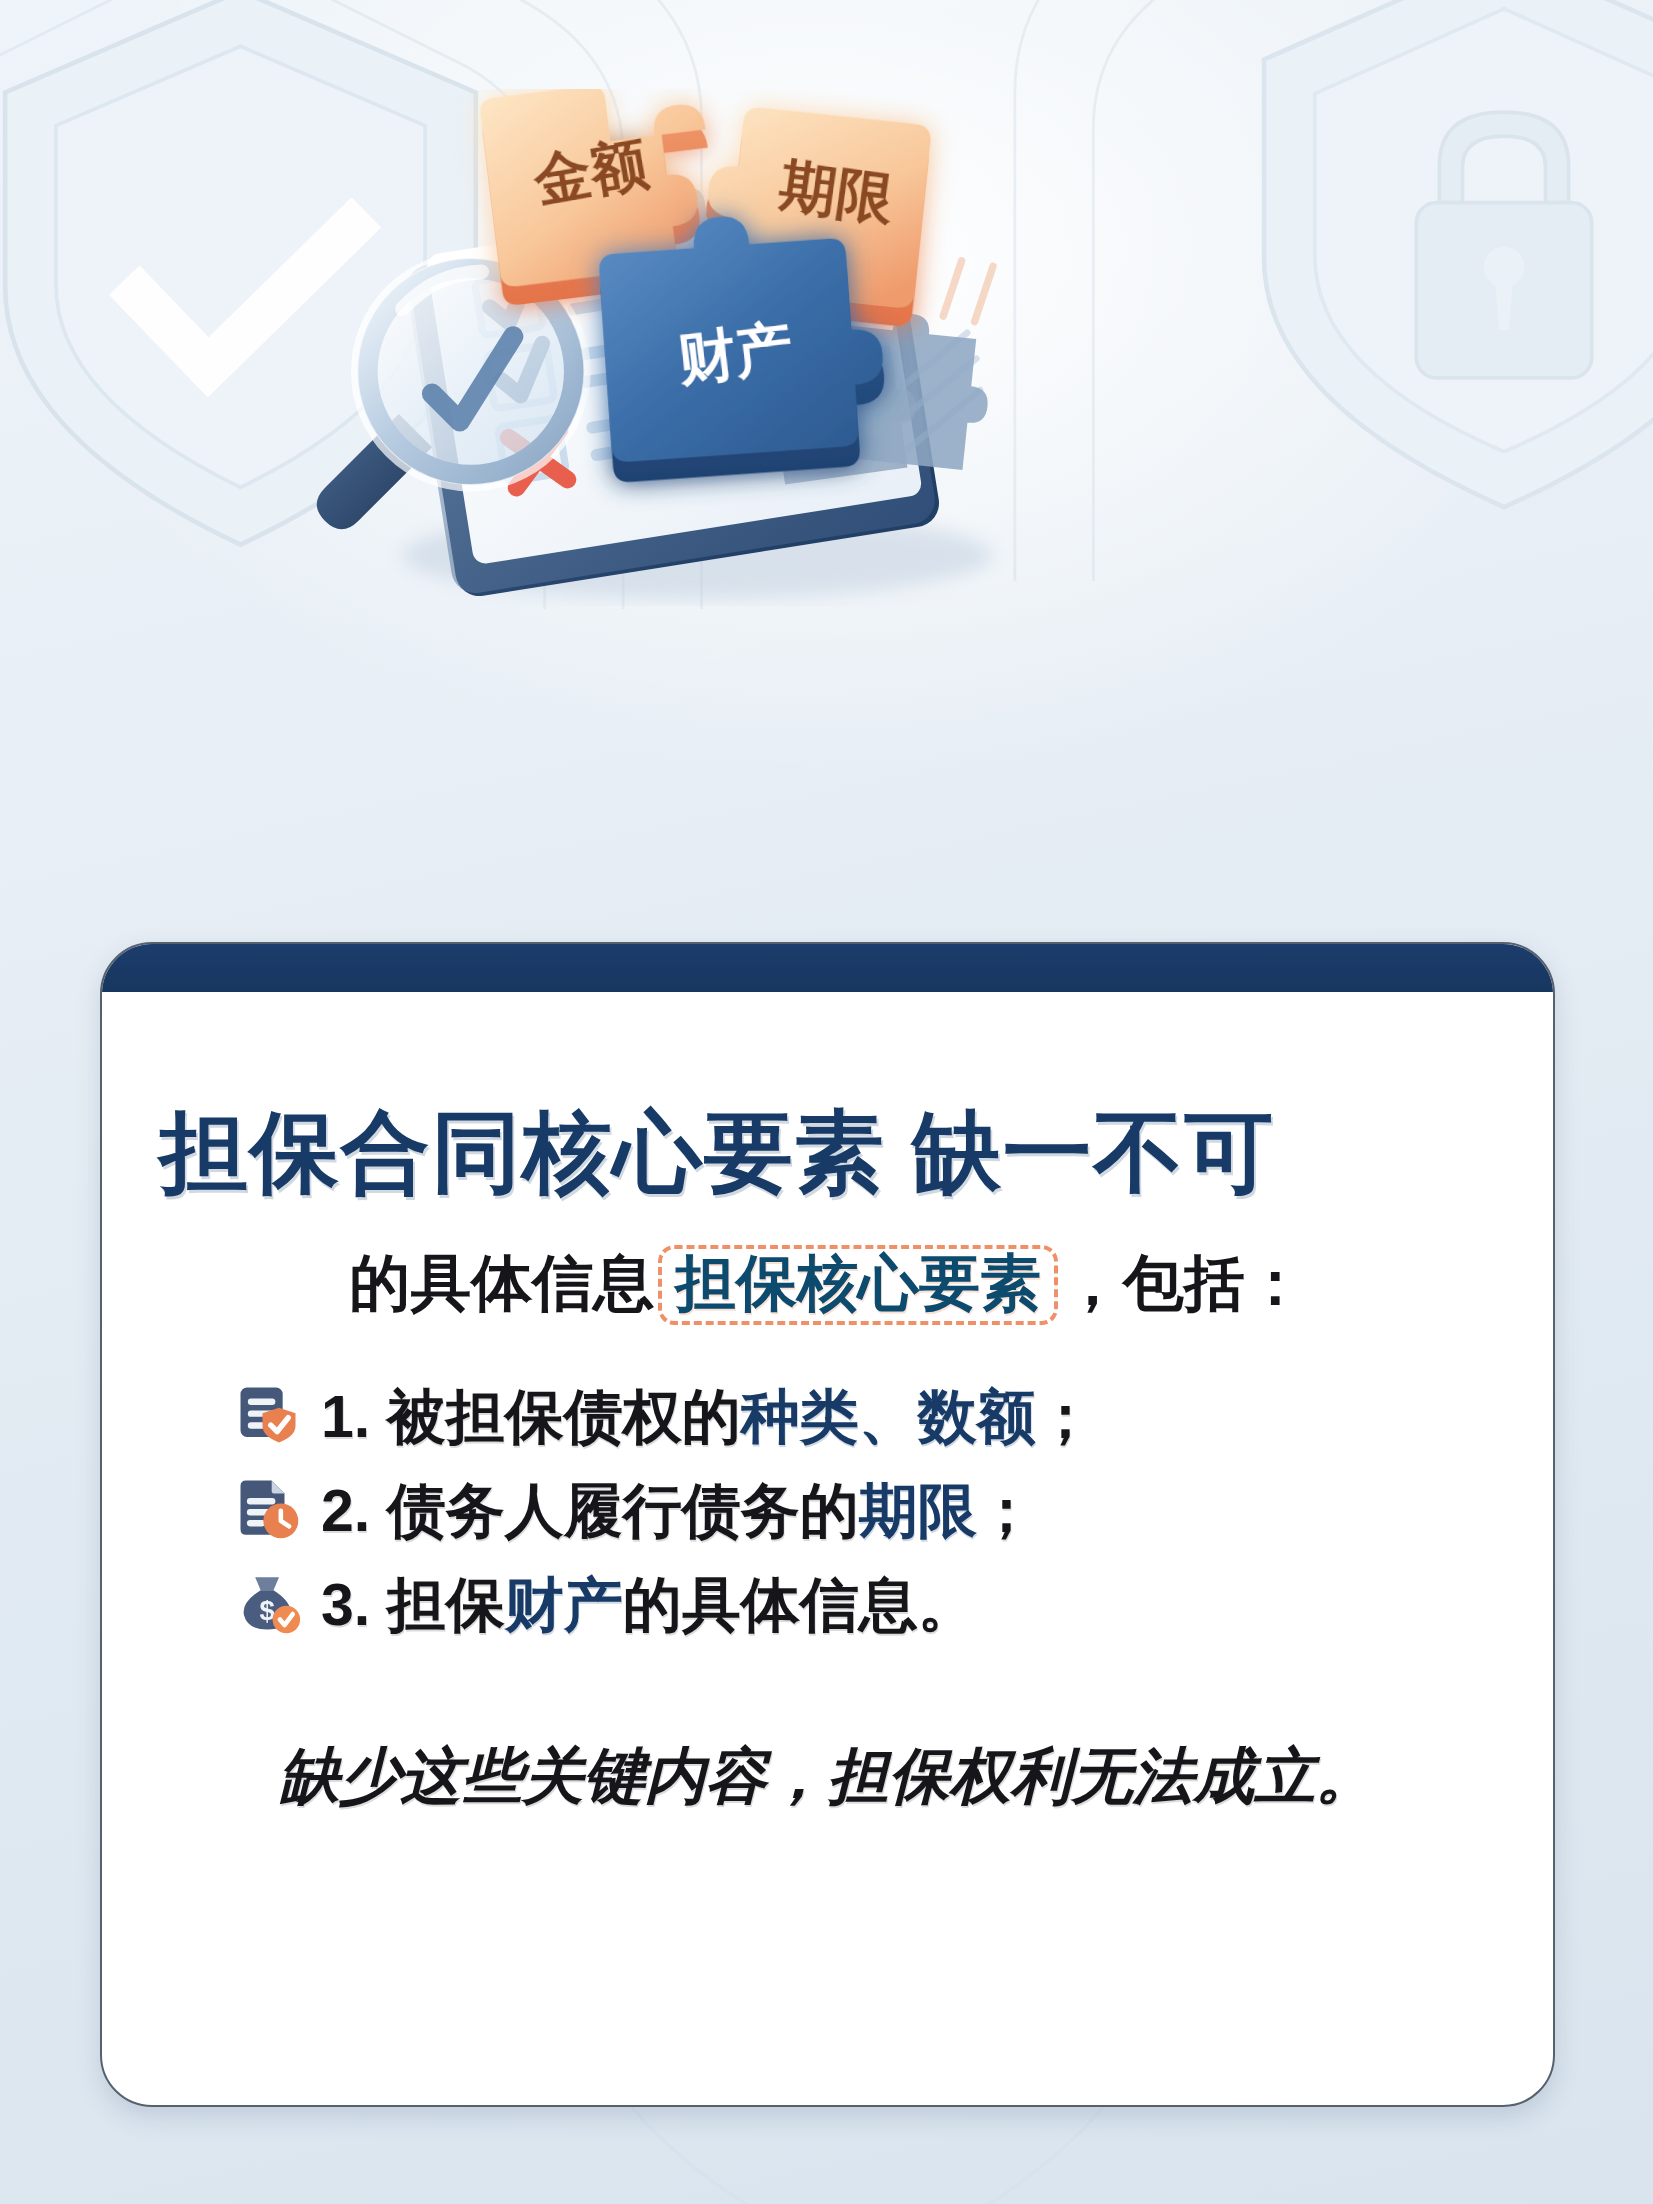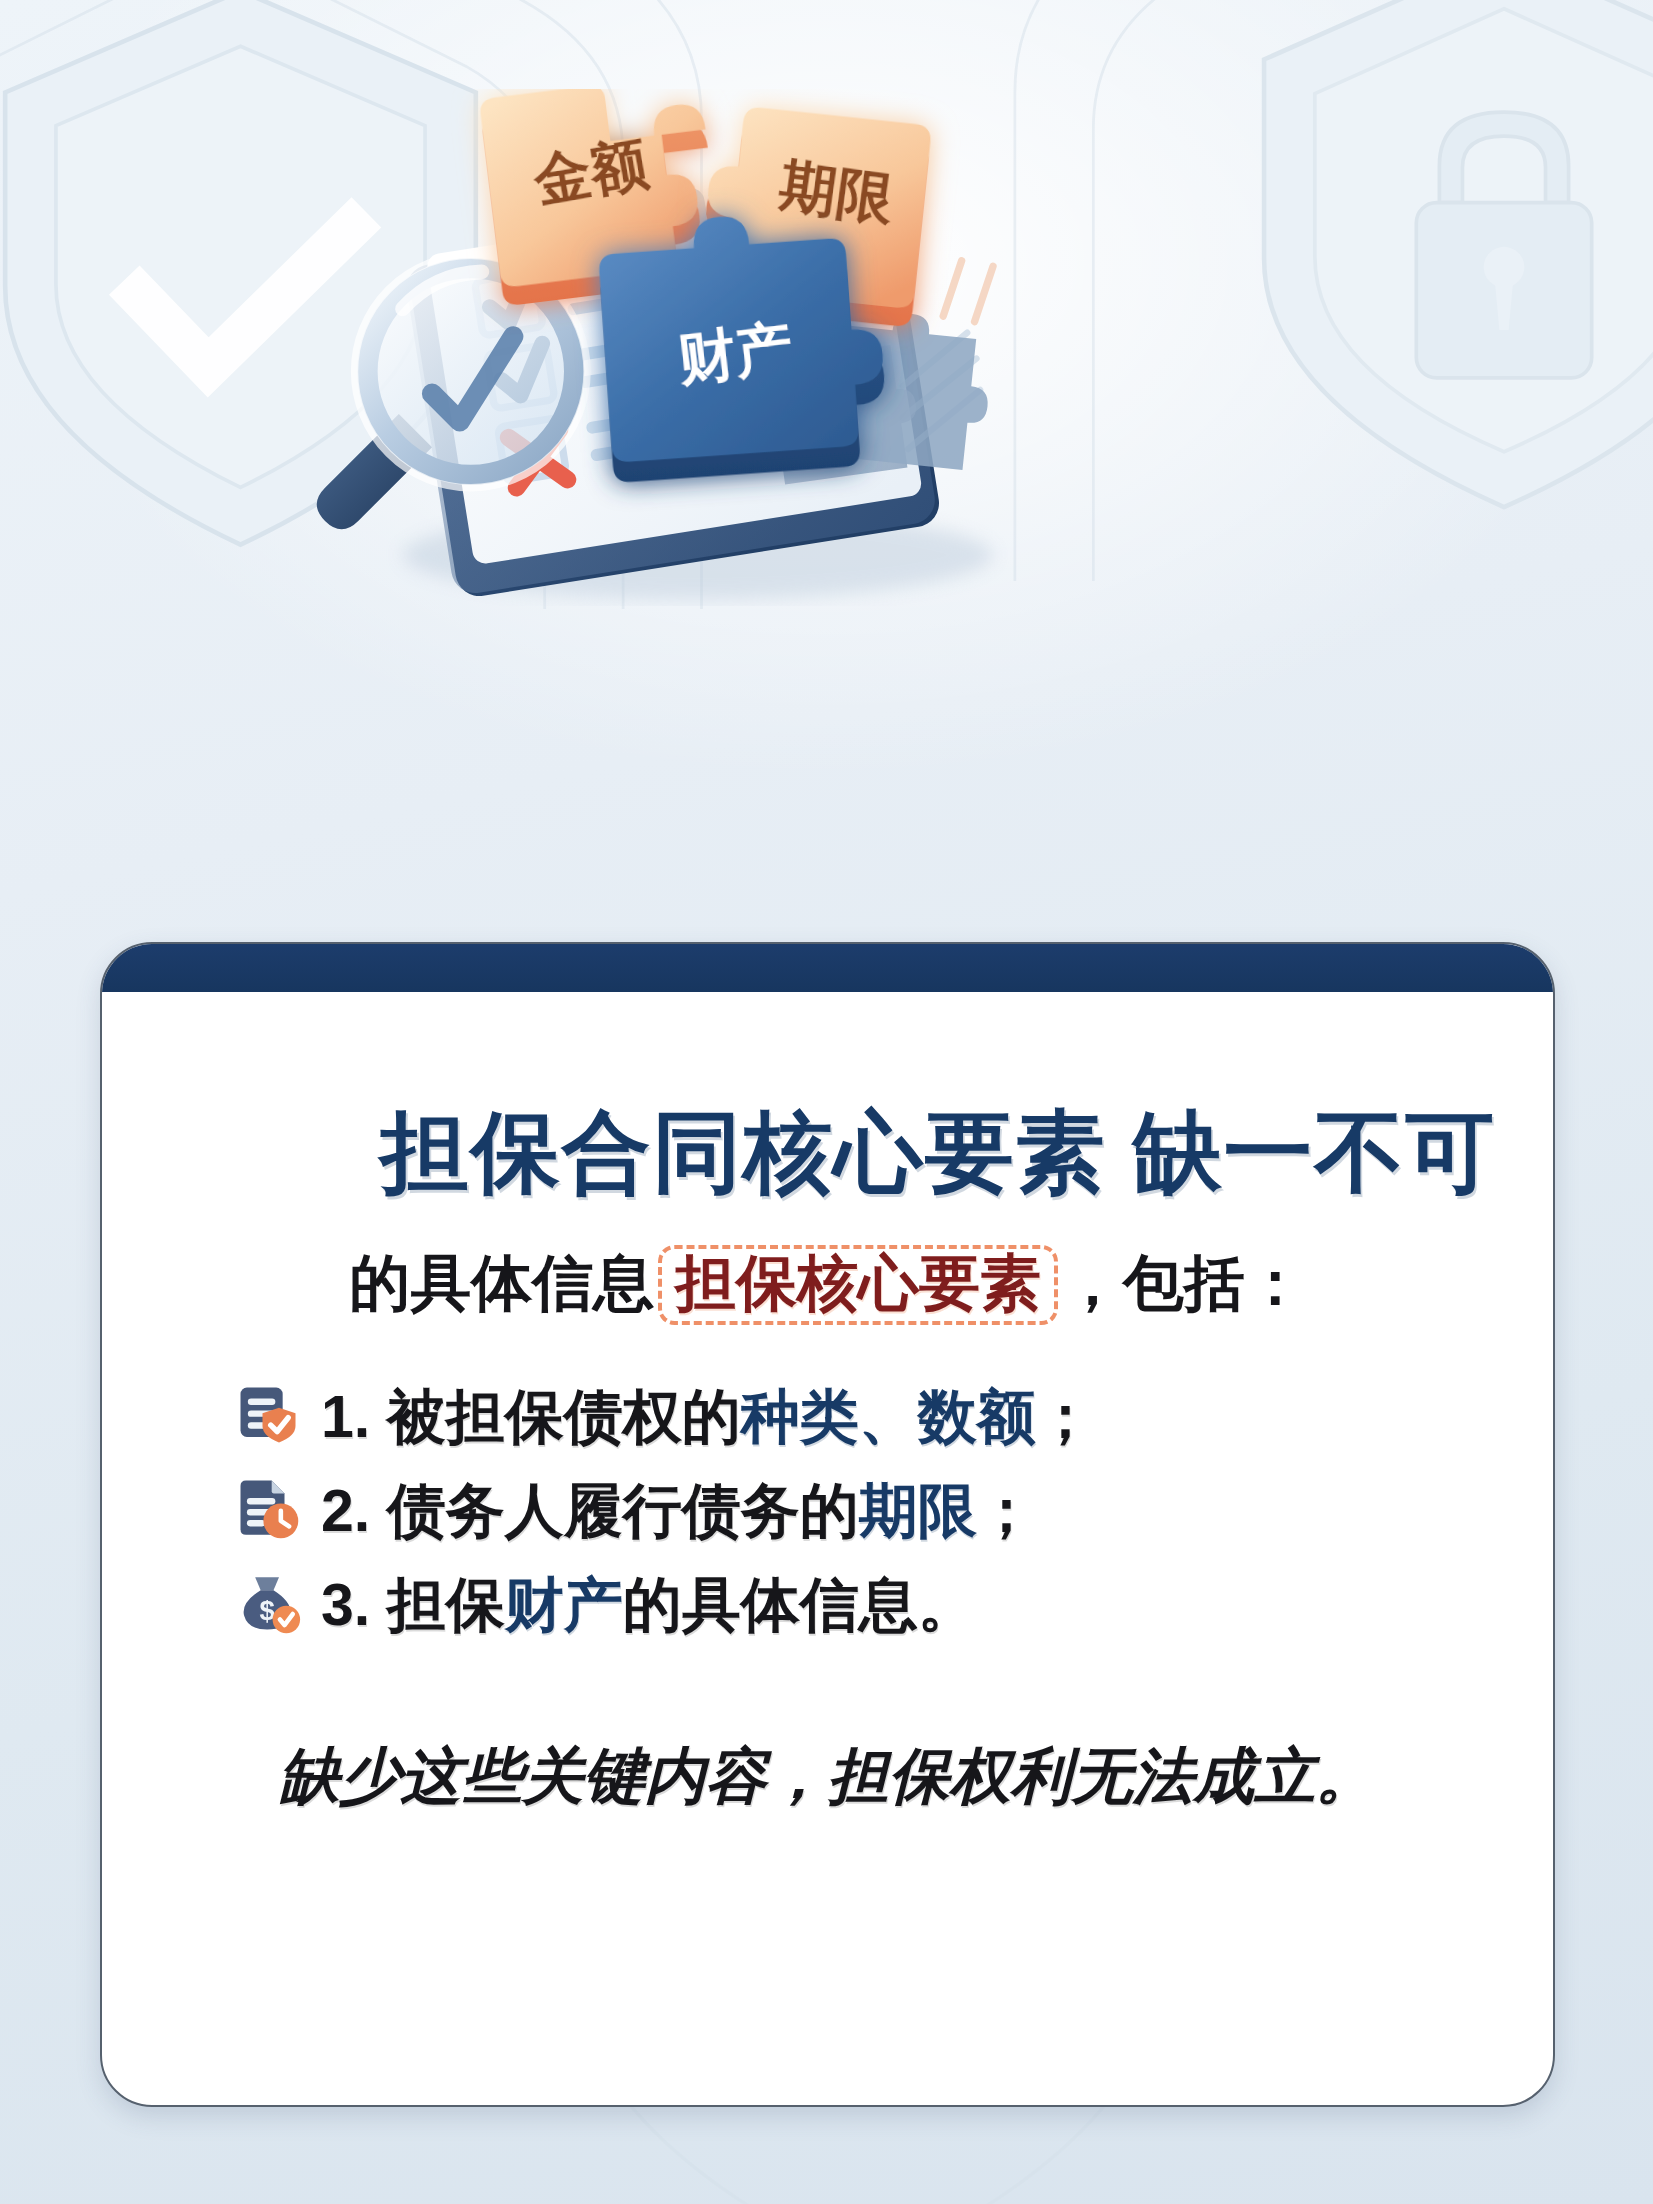--- a/index.html
+++ b/index.html
@@ -76,21 +76,21 @@
   #card-body {
     position: absolute;
     left: 0; right: 0;
     top: 48px;
     bottom: 0;
     padding: 0 57px;
   }
 
   
   .headline {
-    text-align: right;
+    text-align: left;
     font-size: 89px;
     font-weight: 700;
     letter-spacing: 1.8px;
     color: #173a66;
     line-height: 1.16;
     margin-top: 109px;
     text-shadow: 1.8px 2.8px 0 rgba(23,58,102,.20);
   }
 
   
@@ -98,21 +98,21 @@
     margin-top: 41px;
     text-align: center;
     font-size: 61px;
     font-weight: 700;
     color: #16161a;
     line-height: 1.26;
     white-space: nowrap;
   }
   .lead .hl {
     display: inline-block;
-    color: #7f1d1d;
+    color: #0c4a6e;
     border: 4.6px dashed #ef9068;
     border-radius: 16.6px;
     padding: 1.8px 13px 5.5px;
     margin: 0 3.7px;
     line-height: 1.06;
     text-shadow: 0.9px 1.8px 0 rgba(232,113,61,.22);
   }
 
   
   #list {

